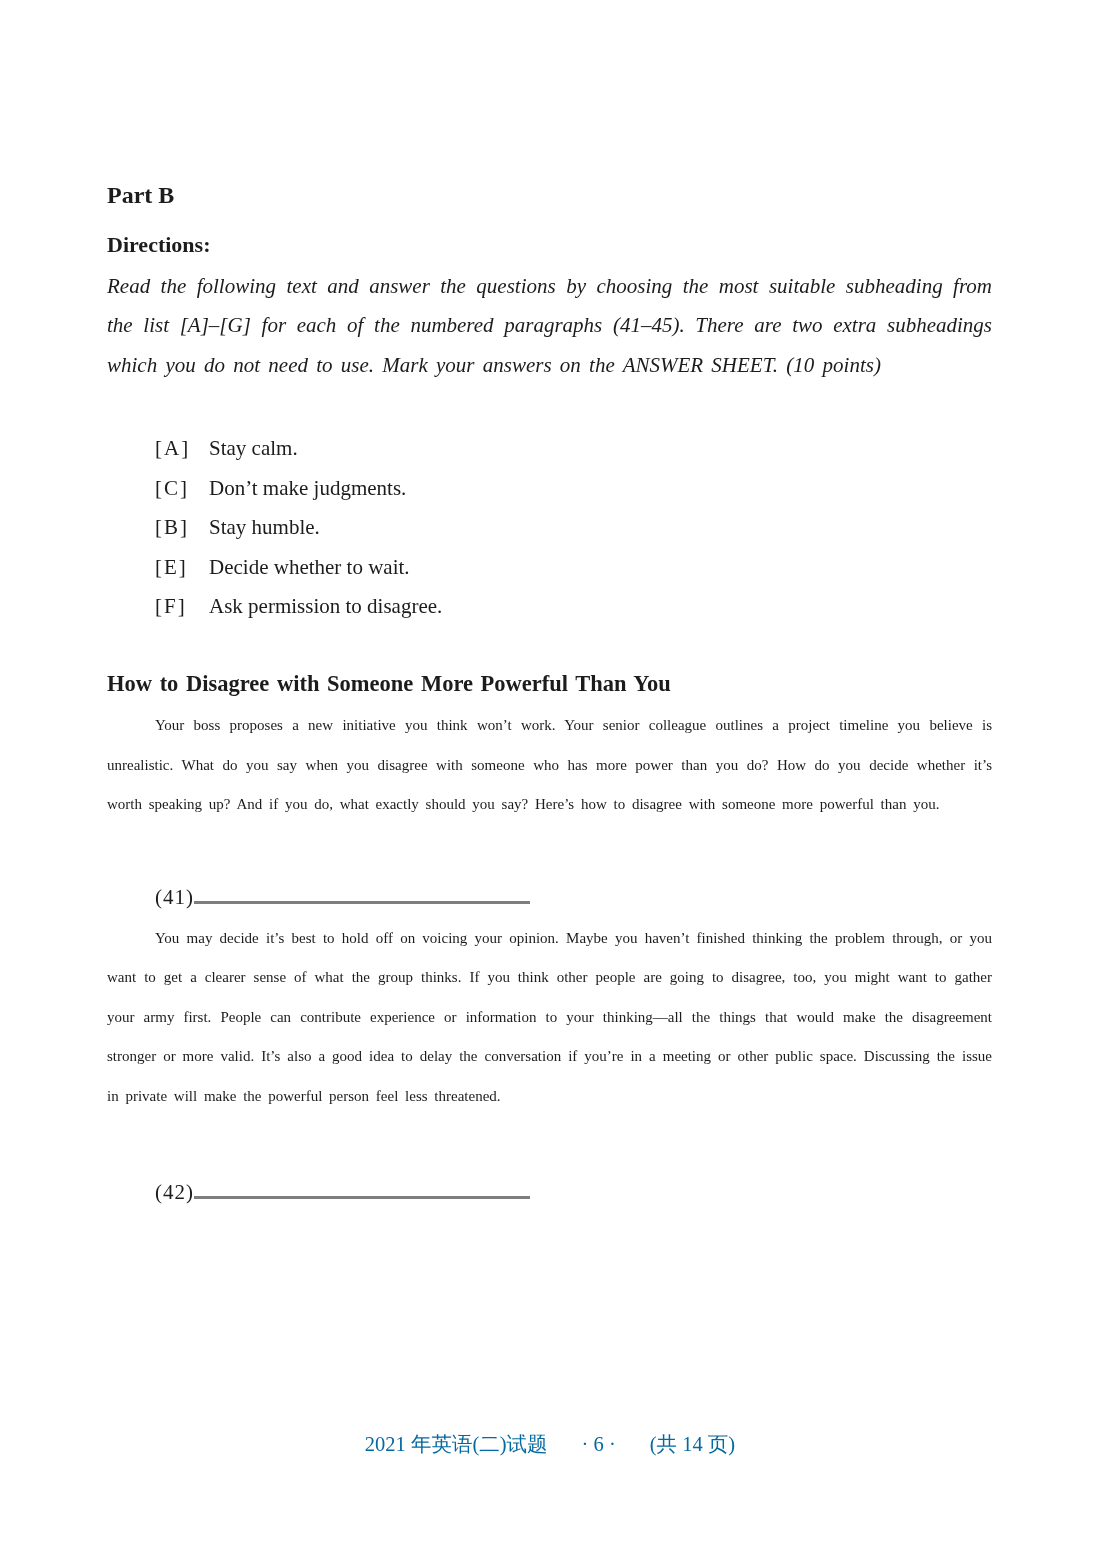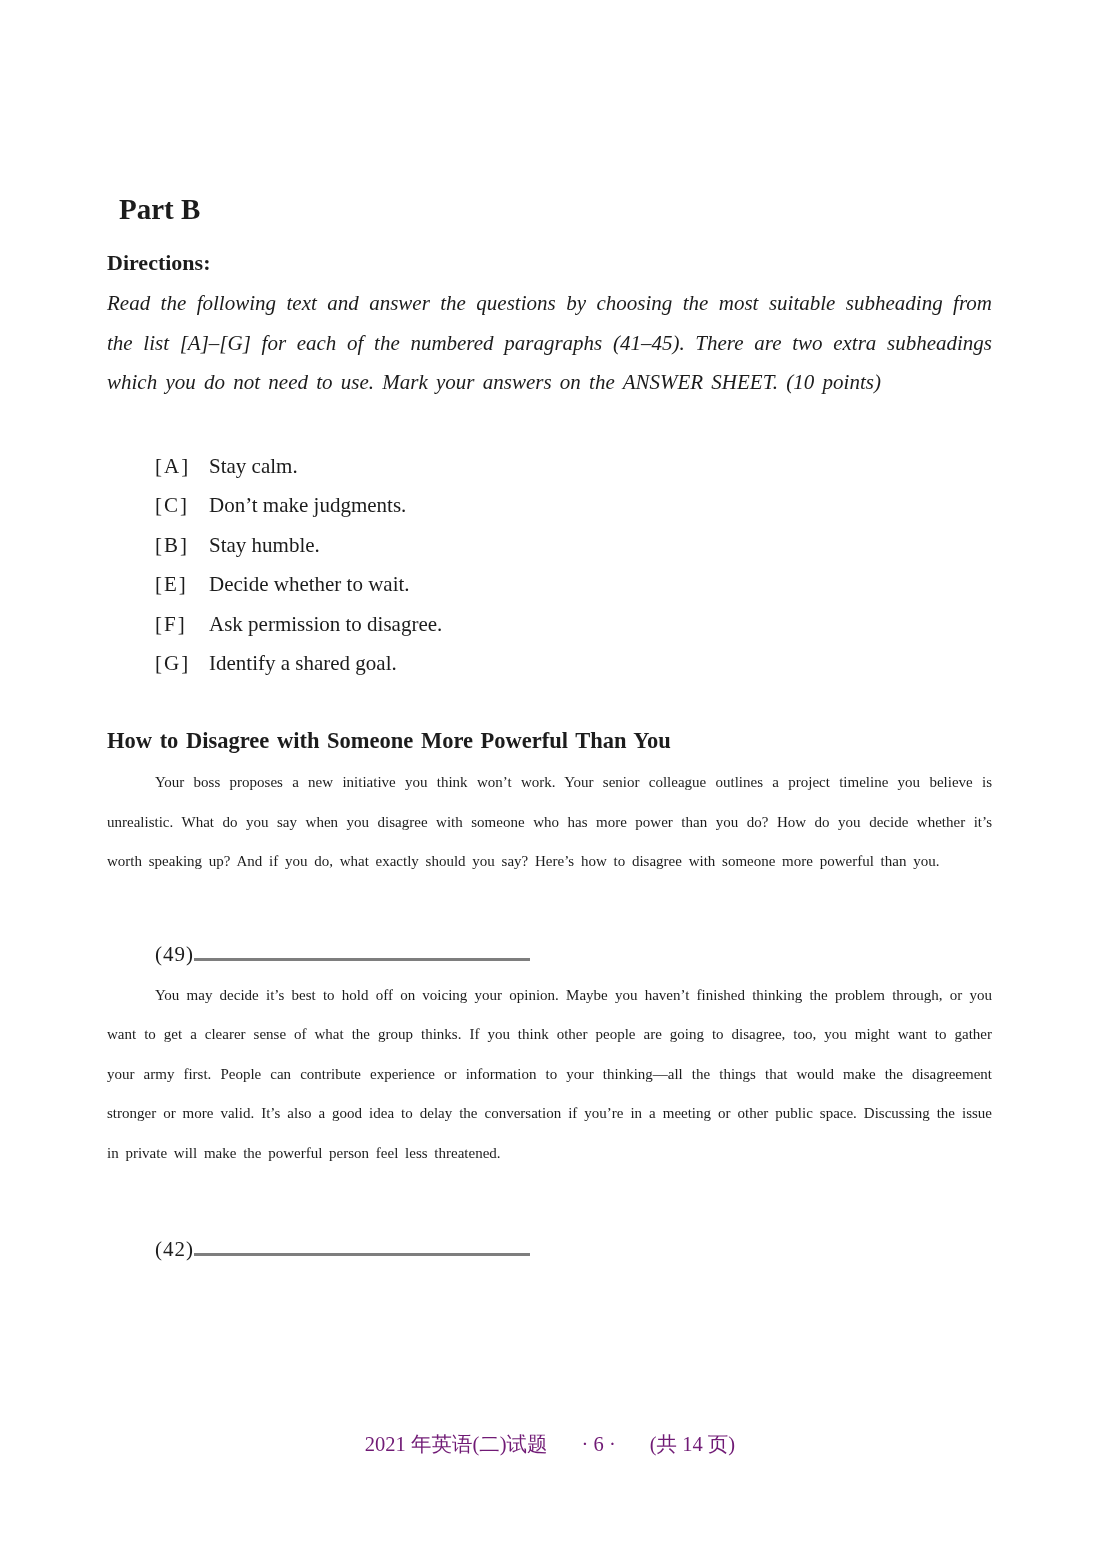--- a/index.html
+++ b/index.html
@@ -13,24 +13,24 @@
     height: 1546px;
     margin: 0 auto;
     background: #ffffff;
     box-sizing: border-box;
     padding: 182px 108px 0 107px;
     overflow: hidden;
     font-family: "Liberation Serif", "DejaVu Serif", serif;
     color: #1c1c1c;
   }
   .part-title {
-    font-size: 29px;
+    font-size: 24px;
     font-weight: bold;
     line-height: 1.1;
-    margin: 12px;
+    margin: 0;
   }
   .directions-label {
     font-size: 22px;
     font-weight: bold;
     margin-top: 24px;
     line-height: 1.2;
   }
   .directions-text {
     margin-top: 8px;
     font-size: 21px;
@@ -95,50 +95,49 @@
   .page-footer {
     position: absolute;
     left: 0;
     right: 0;
     top: 1430px;
     display: flex;
     justify-content: center;
     align-items: baseline;
     gap: 34px;
     font-size: 20.5px;
-    color: #701a75;
+    color: #0369a1;
     font-family: "Liberation Serif", "DejaVu Serif", serif;
   }
 </style>
 </head>
 <body>
 
 <div class="page">
 
   <div class="part-title">Part B</div>
 
   <div class="directions-label">Directions:</div>
 
   <div class="directions-text">Read the following text and answer the questions by choosing the most suitable subheading from the list [A]–[G] for each of the numbered paragraphs (41–45). There are two extra subheadings which you do not need to use. Mark your answers on the ANSWER SHEET. (10 points)</div>
 
   <ul class="option-list">
     <li class="option-item"><span class="option-label">[A]</span><span class="option-text">Stay calm.</span></li>
     <li class="option-item"><span class="option-label">[C]</span><span class="option-text">Don’t make judgments.</span></li>
     <li class="option-item"><span class="option-label">[B]</span><span class="option-text">Stay humble.</span></li>
     <li class="option-item"><span class="option-label">[E]</span><span class="option-text">Decide whether to wait.</span></li>
     <li class="option-item"><span class="option-label">[F]</span><span class="option-text">Ask permission to disagree.</span></li>
-    <li class="option-item"><span class="option-label">[G]</span><span class="option-text">Identify a shared goal.</span></li>
   </ul>
 
   <div class="passage-title">How to Disagree with Someone More Powerful Than You</div>
 
   <div class="body-paragraph">Your boss proposes a new initiative you think won’t work. Your senior colleague outlines a project timeline you believe is unrealistic. What do you say when you disagree with someone who has more power than you do? How do you decide whether it’s worth speaking up? And if you do, what exactly should you say? Here’s how to disagree with someone more powerful than you.</div>
 
   <div class="blank-row">
-    <span class="question-number">(49)</span><span class="answer-blank"></span>
+    <span class="question-number">(41)</span><span class="answer-blank"></span>
   </div>
 
   <div class="body-paragraph">You may decide it’s best to hold off on voicing your opinion. Maybe you haven’t finished thinking the problem through, or you want to get a clearer sense of what the group thinks. If you think other people are going to disagree, too, you might want to gather your army first. People can contribute experience or information to your thinking—all the things that would make the disagreement stronger or more valid. It’s also a good idea to delay the conversation if you’re in a meeting or other public space. Discussing the issue in private will make the powerful person feel less threatened.</div>
 
   <div class="blank-row blank-row-42">
     <span class="question-number">(42)</span><span class="answer-blank"></span>
   </div>
 
   <div class="page-footer">
     <span>2021 年英语(二)试题</span>

